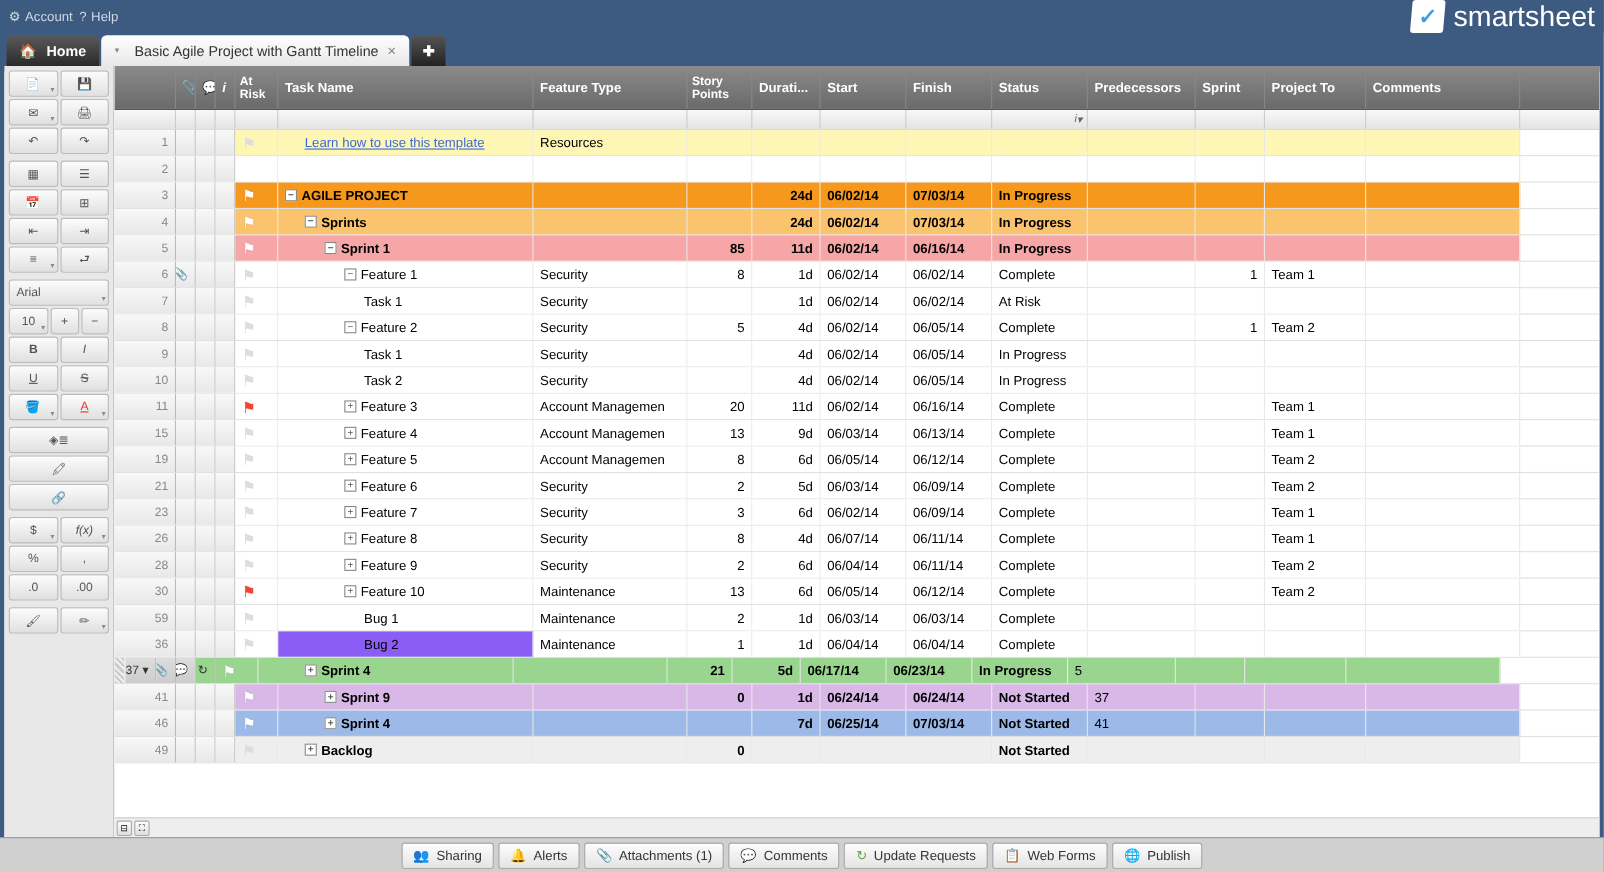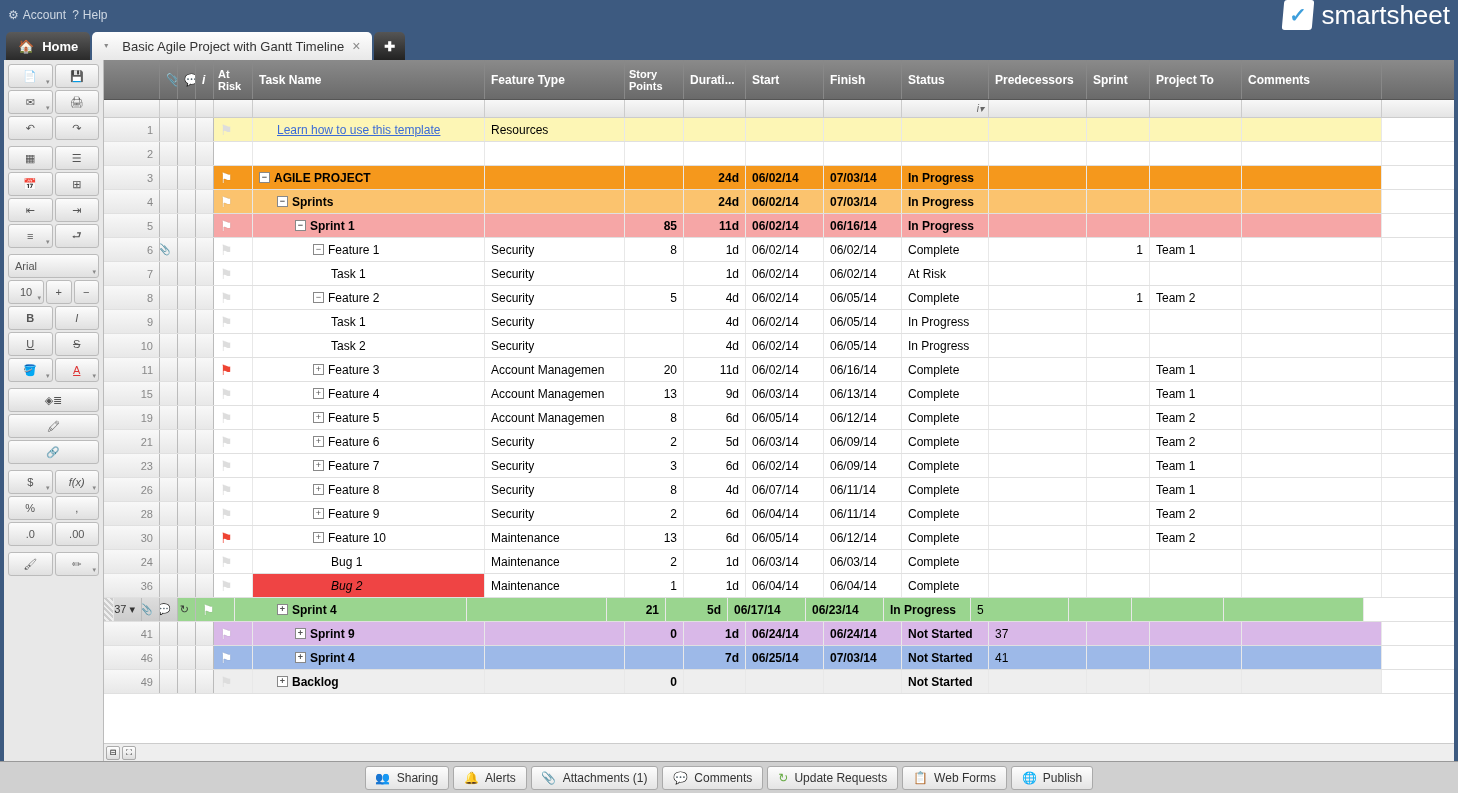--- a/index.html
+++ b/index.html
@@ -627,21 +627,21 @@
           <div class="cell col-w8 num" style="background: rgb(255, 255, 255);">6d</div>
           <div class="cell col-w9" style="background: rgb(255, 255, 255);">06/05/14</div>
           <div class="cell col-w10" style="background: rgb(255, 255, 255);">06/12/14</div>
           <div class="cell col-w11" style="background: rgb(255, 255, 255);">Complete</div>
           <div class="cell col-w12" style="background: rgb(255, 255, 255);"></div>
           <div class="cell col-w13 num" style="background: rgb(255, 255, 255);"></div>
           <div class="cell col-w14" style="background: rgb(255, 255, 255);">Team 2</div>
           <div class="cell col-w15" style="background: rgb(255, 255, 255);"></div>
         </div>
         <div class="row">
-          <div class="cell col-w0 rownum">24</div>
+          <div class="cell col-w0 rownum">59</div>
           <div class="cell col-w1 rownum"></div>
           <div class="cell col-w2 rownum"></div>
           <div class="cell col-w3 rownum"></div>
           <div class="cell col-w4" style="background: rgb(255, 255, 255);">
             <span class="flag-grey">⚑</span>
           </div>
           <div class="cell col-w5" style="background: rgb(255, 255, 255);">
             <span style="display:inline-block;width:72px"></span>
             <span>Bug 1</span>
           </div>
@@ -657,21 +657,21 @@
           <div class="cell col-w15" style="background: rgb(255, 255, 255);"></div>
         </div>
         <div class="row">
           <div class="cell col-w0 rownum">36</div>
           <div class="cell col-w1 rownum"></div>
           <div class="cell col-w2 rownum"></div>
           <div class="cell col-w3 rownum"></div>
           <div class="cell col-w4" style="background: rgb(255, 255, 255);">
             <span class="flag-grey">⚑</span>
           </div>
-          <div class="cell col-w5" style="background: #ef4444; font-style: italic;">
+          <div class="cell col-w5" style="background: #8b5cf6;">
             <span style="display:inline-block;width:72px"></span>
             <span>Bug 2</span>
           </div>
           <div class="cell col-w6" style="background: rgb(255, 255, 255);">Maintenance</div>
           <div class="cell col-w7 num" style="background: rgb(255, 255, 255);">1</div>
           <div class="cell col-w8 num" style="background: rgb(255, 255, 255);">1d</div>
           <div class="cell col-w9" style="background: rgb(255, 255, 255);">06/04/14</div>
           <div class="cell col-w10" style="background: rgb(255, 255, 255);">06/04/14</div>
           <div class="cell col-w11" style="background: rgb(255, 255, 255);">Complete</div>
           <div class="cell col-w12" style="background: rgb(255, 255, 255);"></div>

